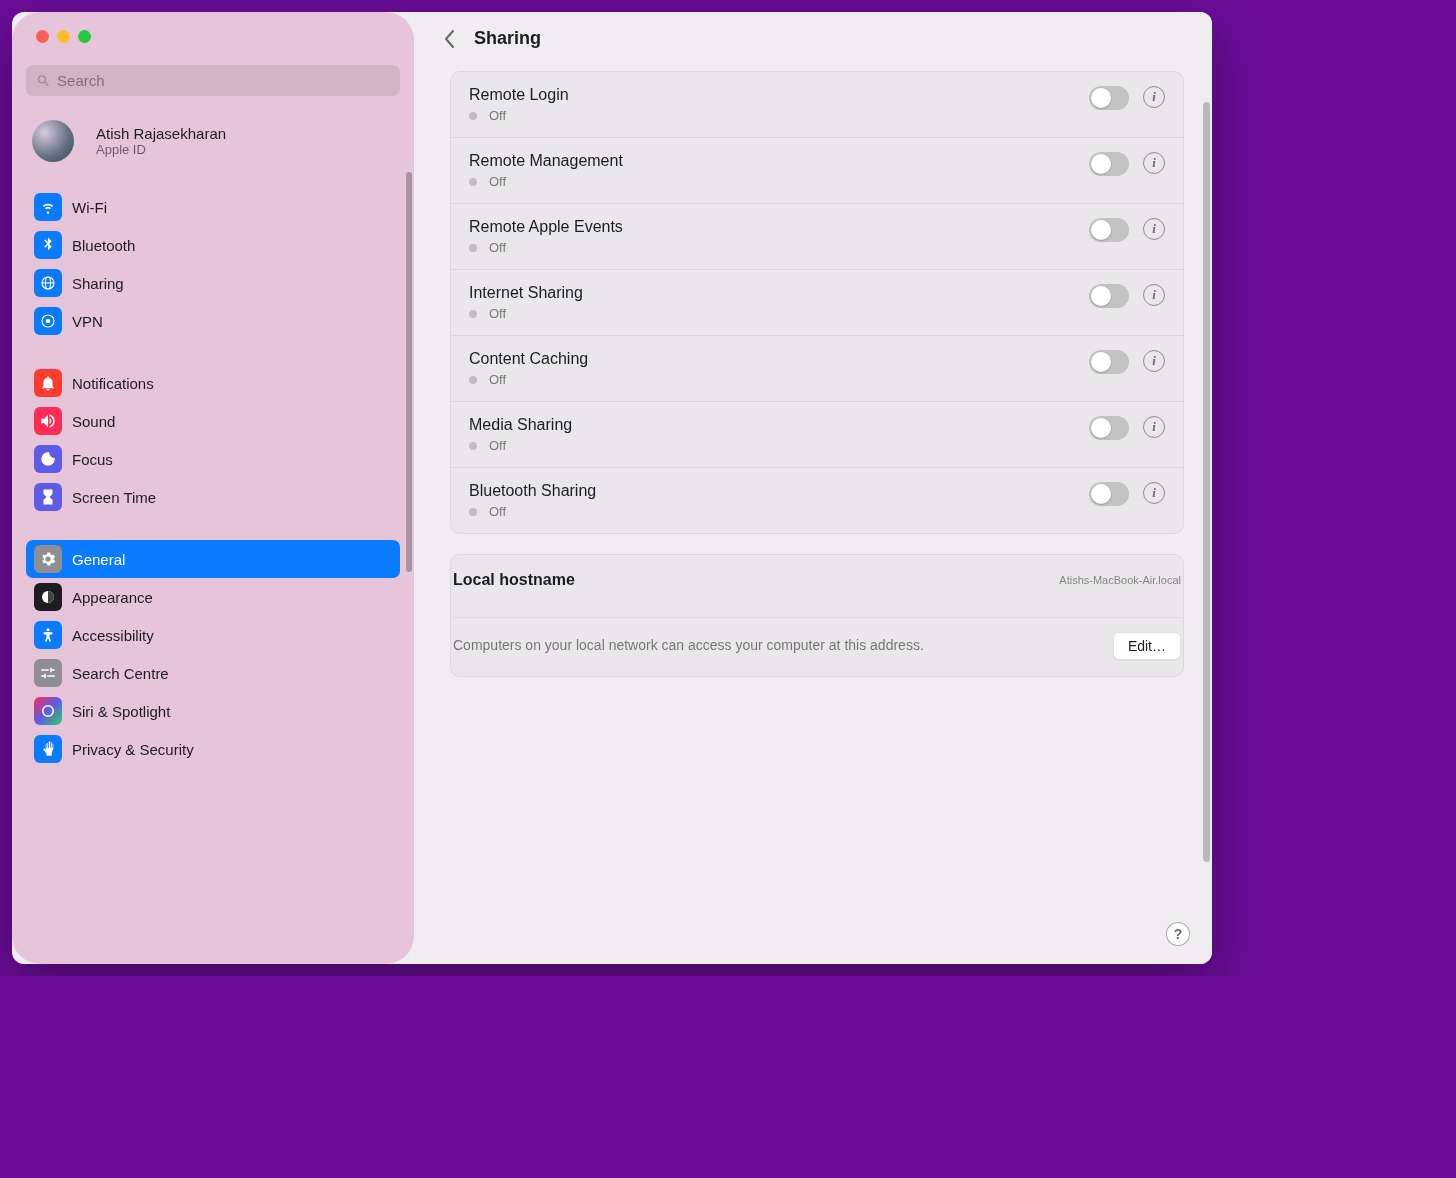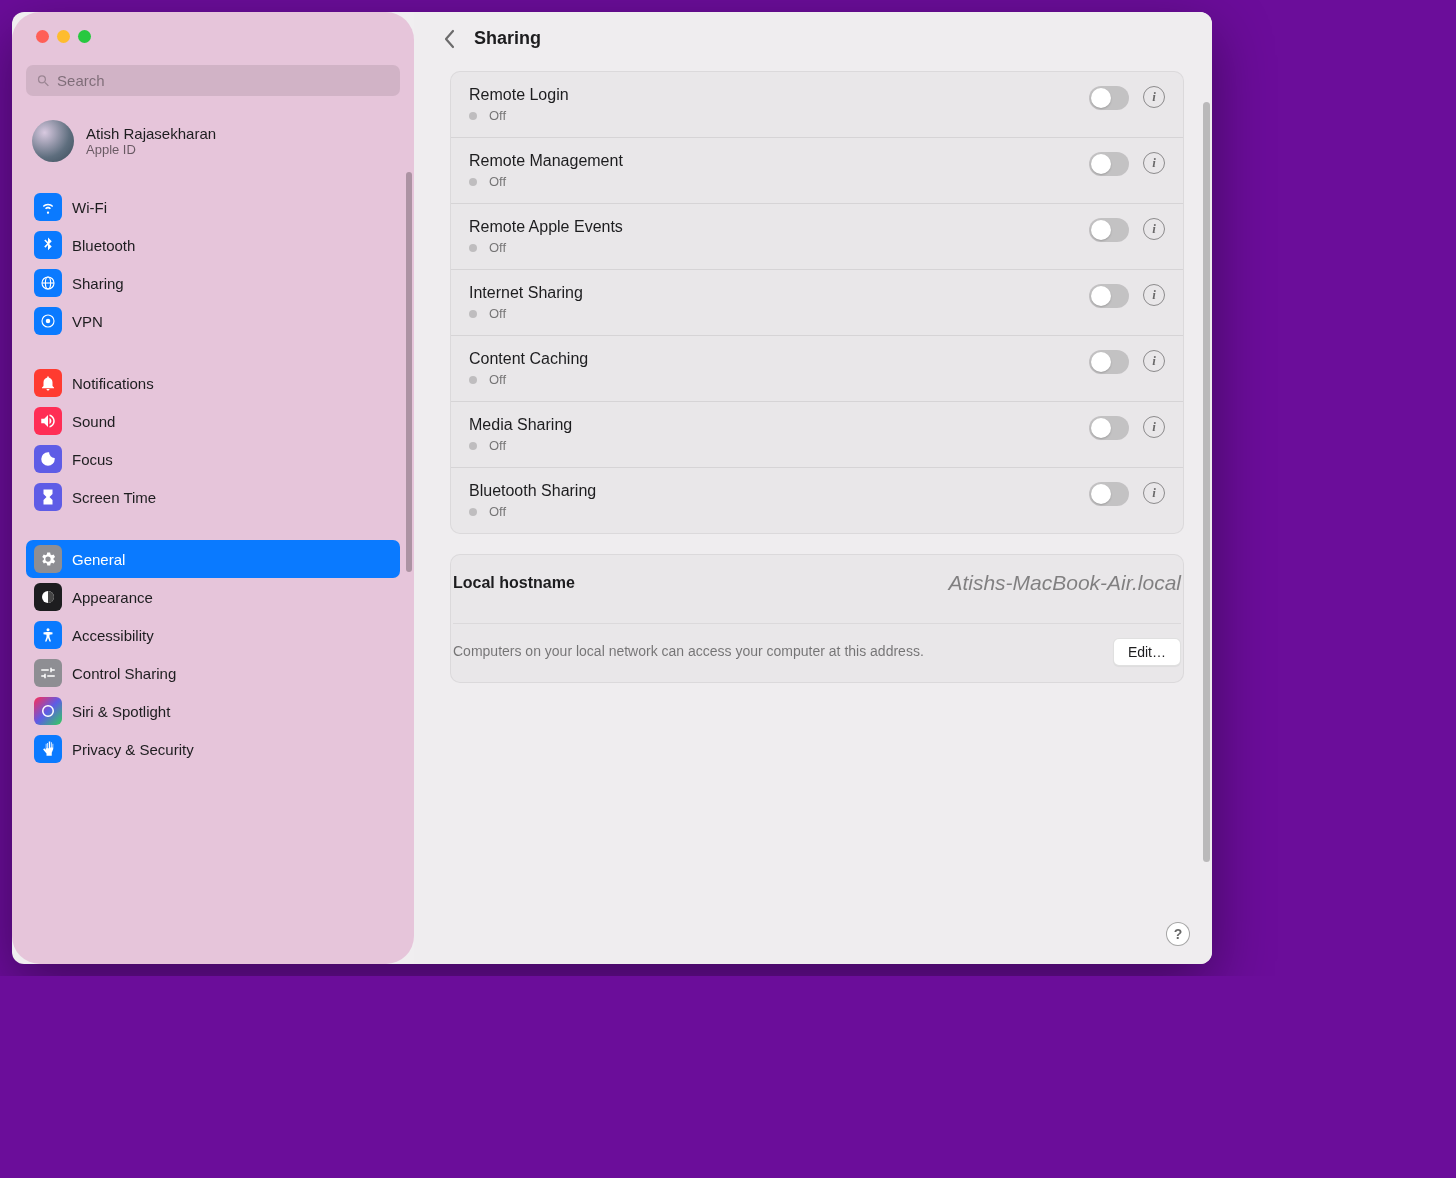--- a/index.html
+++ b/index.html
@@ -8,21 +8,21 @@
     .sidebar { width: 402px; background: #e6c5da; padding: 18px 0 18px 14px; overflow-y: auto; position: relative; border-radius: 28px; }
     .traffic-lights { display: flex; gap: 8px; margin-bottom: 22px; margin-left: 10px; }
     .tl { width: 13px; height: 13px; border-radius: 50%; }
     .tl-red { background: #ff5f57; }
     .tl-yellow { background: #febc2e; }
     .tl-green { background: #28c840; }
     .search-box { display: flex; align-items: center; background: rgba(0,0,0,0.09); border-radius: 7px; padding: 7px 10px; margin-bottom: 20px; margin-right: 14px; }
     .search-box svg { width: 16px; height: 16px; opacity: 0.5; margin-right: 6px; }
     .search-box input { border: none; background: transparent; outline: none; font-size: 15px; color: #333; width: 100%; }
     .search-box input::placeholder { color: rgba(0,0,0,0.4); }
-    .user-row { display: flex; align-items: center; gap: 12px; padding: 4px 6px; margin-bottom: 22px; margin-right: 14px; }
+    .user-row { display: flex; align-items: center; gap: 22px; padding: 4px 6px; margin-bottom: 22px; margin-right: 14px; }
     .avatar { width: 42px; height: 42px; border-radius: 50%; background: radial-gradient(circle at 30% 30%, #d8c9e0, #5e6e7e 60%, #3a4a58); }
     .user-text { display: flex; flex-direction: column; }
     .user-name { font-size: 15px; color: #1d1d1f; }
     .user-sub { font-size: 13px; color: rgba(0,0,0,0.55); }
     .nav-group { margin-bottom: 24px; margin-right: 14px; }
     .nav-item { display: flex; align-items: center; gap: 10px; padding: 5px 8px; border-radius: 7px; font-size: 15px; color: #1d1d1f; cursor: default; }
     .nav-item.selected { background: #0a7aff; color: #ffffff; }
     .icon-box { width: 28px; height: 28px; border-radius: 6px; display: flex; align-items: center; justify-content: center; flex-shrink: 0; }
     .icon-box svg { width: 18px; height: 18px; fill: #fff; }
     .main { flex: 1; background: #efedef; display: flex; flex-direction: column; position: relative; }
@@ -36,21 +36,21 @@
     .service-text { flex: 1; }
     .service-title { font-size: 16px; color: #1d1d1f; margin-bottom: 4px; }
     .service-status { display: flex; align-items: center; gap: 12px; font-size: 13px; color: rgba(0,0,0,0.5); }
     .status-dot { width: 8px; height: 8px; border-radius: 50%; background: rgba(0,0,0,0.18); }
     .toggle { width: 40px; height: 24px; background: rgba(0,0,0,0.16); border-radius: 12px; position: relative; margin-right: 14px; cursor: pointer; }
     .toggle::after { content: ""; position: absolute; width: 20px; height: 20px; border-radius: 50%; background: #fff; top: 2px; left: 2px; box-shadow: 0 1px 2px rgba(0,0,0,0.2); }
     .info-circle { width: 22px; height: 22px; border: 1.6px solid rgba(0,0,0,0.4); border-radius: 50%; display: flex; align-items: center; justify-content: center; font-size: 13px; font-weight: 700; color: rgba(0,0,0,0.55); font-family: Georgia, serif; font-style: italic; cursor: pointer; }
     .hostname-panel { padding: 16px 2px; }
     .hostname-header { display: flex; justify-content: space-between; align-items: center; margin-bottom: 28px; }
     .hostname-label { font-size: 16px; font-weight: 600; color: #1d1d1f; }
-    .hostname-value { font-size: 21px; color: rgba(0,0,0,0.45); font-style: italic; }
+    .hostname-value { font-size: 11px; color: rgba(0,0,0,0.45); }
     .hostname-desc-row { display: flex; justify-content: space-between; align-items: center; gap: 24px; border-top: 1px solid rgba(0,0,0,0.06); padding-top: 14px; }
     .hostname-desc { font-size: 14px; color: rgba(0,0,0,0.5); max-width: 480px; line-height: 1.4; }
     .edit-btn { background: #fff; border: 1px solid rgba(0,0,0,0.12); border-radius: 6px; padding: 5px 14px; font-size: 14px; color: #1d1d1f; cursor: pointer; box-shadow: 0 1px 1px rgba(0,0,0,0.05); }
     .help-btn { position: absolute; bottom: 18px; right: 22px; width: 24px; height: 24px; border-radius: 50%; border: 1.5px solid rgba(0,0,0,0.35); display: flex; align-items: center; justify-content: center; font-size: 14px; font-weight: 700; color: rgba(0,0,0,0.6); background: #fff; cursor: pointer; }
     .scrollbar-indicator { position: absolute; right: 2px; top: 160px; width: 6px; height: 400px; background: rgba(0,0,0,0.25); border-radius: 3px; }
     .main-scrollbar { position: absolute; right: 2px; top: 90px; width: 7px; height: 760px; background: rgba(0,0,0,0.22); border-radius: 4px; }
   </style>
 </head>
 <body>
 
@@ -175,21 +175,21 @@
             </svg>
           </div>
         <span>Accessibility</span>
       </div>
       <div class="nav-item">
         <div class="icon-box" style="background:#8e8e93">
             <svg viewBox="0 0 24 24">
               <path d="M3 7h10v2H3zm14 0h4v2h-4zm-2-2h2v6h-2zM3 15h4v2H3zm8 0h10v2H11zm-4-2h2v6H7z"></path>
             </svg>
           </div>
-        <span>Control Sharing</span>
+        <span>Search Centre</span>
       </div>
       <div class="nav-item">
         <div class="icon-box" style="background:linear-gradient(135deg,#ff2d55,#5e5ce6,#30d158)">
             <svg viewBox="0 0 24 24">
               <circle cx="12" cy="12" r="7" fill="none" stroke="#fff" stroke-width="2"></circle>
             </svg>
           </div>
         <span>Siri &amp; Spotlight</span>
       </div>
       <div class="nav-item">

